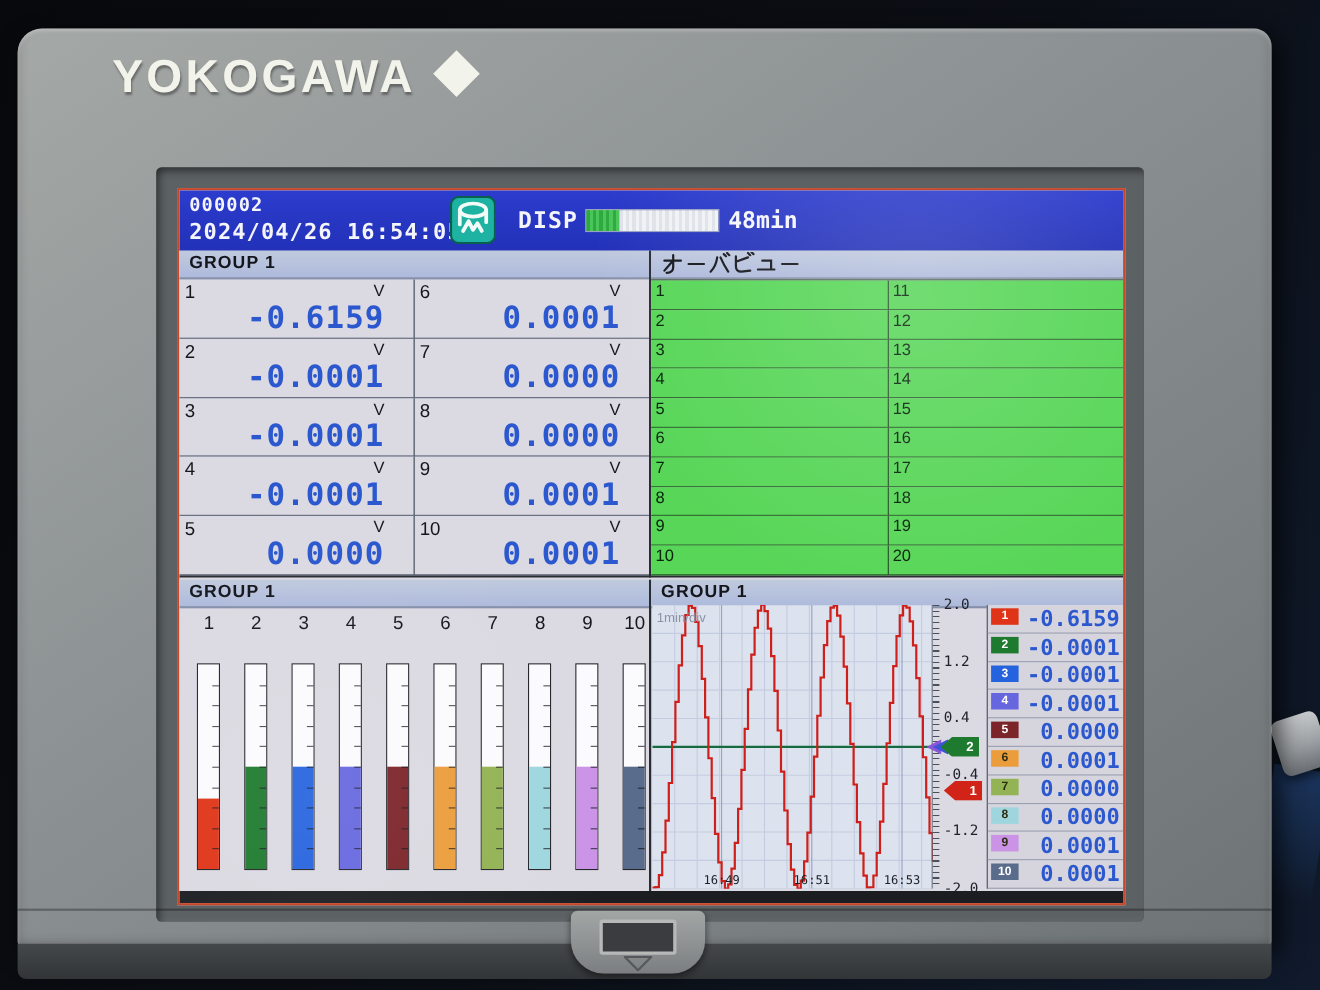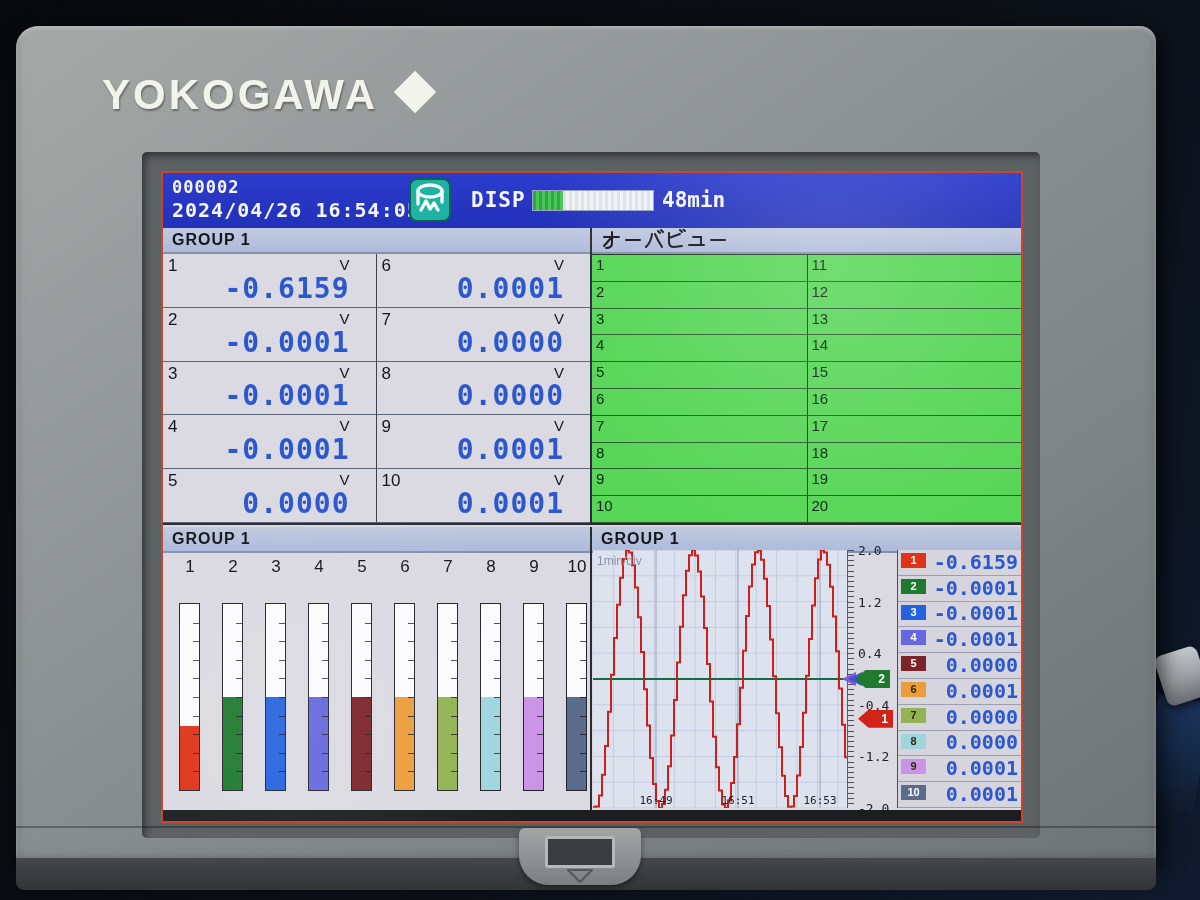--- a/index.html
+++ b/index.html
@@ -8,21 +8,21 @@
          font-family:"Liberation Sans",sans-serif;}
   
   .cable-connector{position:absolute;left:1160px;top:650px;width:44px;height:52px;background:linear-gradient(180deg,#c7cacc,#9a9ea2 55%,#6a6e72);border-radius:8px;transform:rotate(-18deg);box-shadow:0 4px 10px rgba(0,0,0,.6);}
   .cable-streak{position:absolute;left:1148px;top:698px;width:54px;height:120px;background:linear-gradient(180deg,#1f3c6a,#13253f 70%,transparent);transform:rotate(10deg);opacity:.8;}
   
   .device{position:absolute;left:16px;top:26px;width:1140px;height:836px;
           background:linear-gradient(145deg,#a4a8a6 0%,#8b9092 45%,#7c8183 75%,#6e7375 100%);
           border-radius:22px 16px 6px 6px;box-shadow:inset 0 2px 4px rgba(255,255,255,.35), inset 0 -4px 10px rgba(0,0,0,.25), 6px 8px 22px rgba(0,0,0,.7);}
   .device-groove{position:absolute;left:16px;top:826px;width:1140px;height:2px;background:rgba(0,0,0,.3);}
   .device-bottom{position:absolute;left:16px;top:858px;width:1140px;height:32px;background:linear-gradient(180deg,#45484a,#323537);border-radius:0 0 8px 8px;}
-  .brand{position:absolute;left:102px;top:71px;color:#f2f3ea;font-size:42px;font-weight:bold;letter-spacing:3px;text-shadow:1px 2px 2px rgba(0,0,0,.35);}
+  .brand{position:absolute;left:102px;top:46px;color:#f2f3ea;font-size:42px;font-weight:bold;letter-spacing:3px;text-shadow:1px 2px 2px rgba(0,0,0,.35);}
   .brand-diamond{display:inline-block;width:30px;height:30px;background:#f2f3ea;transform:rotate(45deg);margin-left:22px;margin-bottom:2px;}
   .recess{position:absolute;left:142px;top:152px;width:898px;height:686px;background:#5c6163;border-radius:5px;box-shadow:inset 2px 3px 8px rgba(0,0,0,.55), inset -2px -2px 5px rgba(255,255,255,.12);}
   
   .lcd{position:absolute;left:161px;top:171px;width:862px;height:652px;box-sizing:border-box;border:2px solid #c8472a;background:#d9d7df;overflow:hidden;}
   .lcd-glare{position:absolute;inset:0;pointer-events:none;background:radial-gradient(circle at 78% 14%,rgba(255,255,255,.16),transparent 34%),radial-gradient(circle at 15% 85%,rgba(255,255,255,.08),transparent 30%);}
   
   .statusbar{position:absolute;left:0;top:0;width:858px;height:55px;background:linear-gradient(180deg,#2c3ccd,#2231b8);color:#f4f5fb;}
   .sb-counter{position:absolute;left:9px;top:4px;font-family:"DejaVu Sans Mono",monospace;font-weight:bold;font-size:17px;letter-spacing:1px;}
   .sb-datetime{position:absolute;left:9px;top:25px;font-family:"DejaVu Sans Mono",monospace;font-weight:bold;font-size:20px;letter-spacing:1px;}
   .sb-icon{position:absolute;left:246px;top:5px;width:42px;height:44px;}

